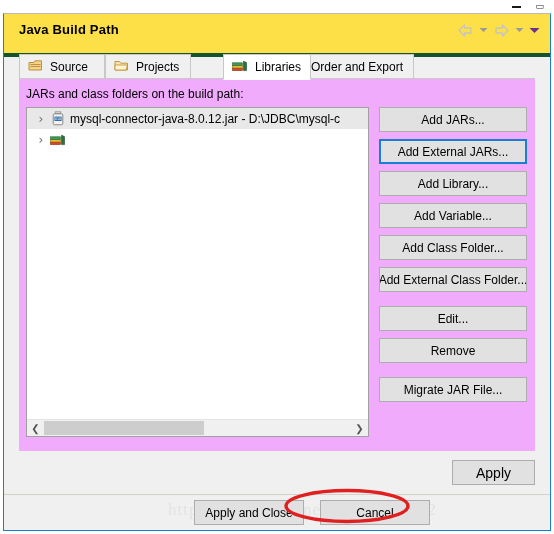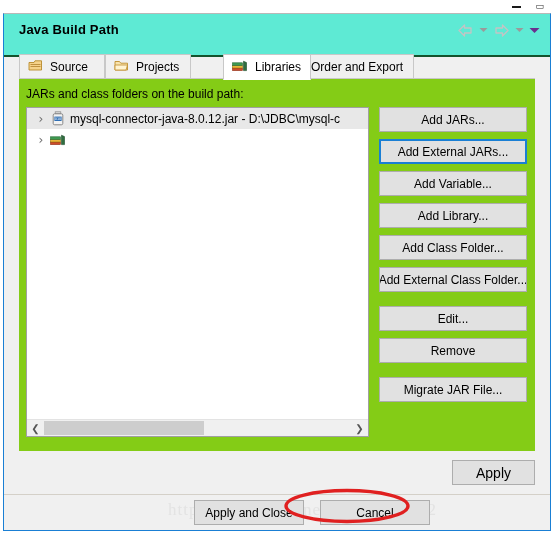--- a/index.html
+++ b/index.html
@@ -62,22 +62,22 @@
     left: 0; top: 0;
     width: 546px; height: 516px;
     background: #f0f0f0;
   }
 
   
   #title-bar {
     position: absolute;
     left: 0; top: 0;
     width: 546px; height: 43px;
-    background: #5eead4;
-    border-bottom: 2px solid #14532d;
+    background: #fde047;
+    border-bottom: 4px solid #14532d;
     box-sizing: border-box;
   }
   #dialog-title {
     position: absolute;
     left: 15px; top: 8px;
     font-size: 13px;
     font-weight: bold;
     color: #000000;
     letter-spacing: 0.2px;
   }
@@ -138,21 +138,21 @@
     height: 26px;
     margin-left: 32px;
   }
   .tab-label { line-height: 1; }
 
   
   #content-panel {
     position: absolute;
     left: 15px; top: 65px;
     width: 516px; height: 372px;
-    background: #84cc16;
+    background: #f0abfc;
     box-sizing: border-box;
   }
   #list-caption {
     position: absolute;
     left: 7px; top: 8px;
     font-size: 12px;
     color: #000;
   }
 
   
@@ -483,22 +483,22 @@
           <span id="tree-hscroll-track">
             <span id="tree-hscroll-thumb"></span>
           </span>
           <span class="scroll-arrow">❯</span>
         </div>
       </div>
 
       <div id="button-column">
         <div class="side-button">Add JARs...</div>
         <div class="side-button focused">Add External JARs...</div>
+        <div class="side-button">Add Library...</div>
         <div class="side-button">Add Variable...</div>
-        <div class="side-button">Add Library...</div>
         <div class="side-button">Add Class Folder...</div>
         <div class="side-button">Add External Class Folder...</div>
         <div class="side-button gap-before">Edit...</div>
         <div class="side-button">Remove</div>
         <div class="side-button gap-before">Migrate JAR File...</div>
       </div>
 
     </div>
 
     <div id="apply-bar">

